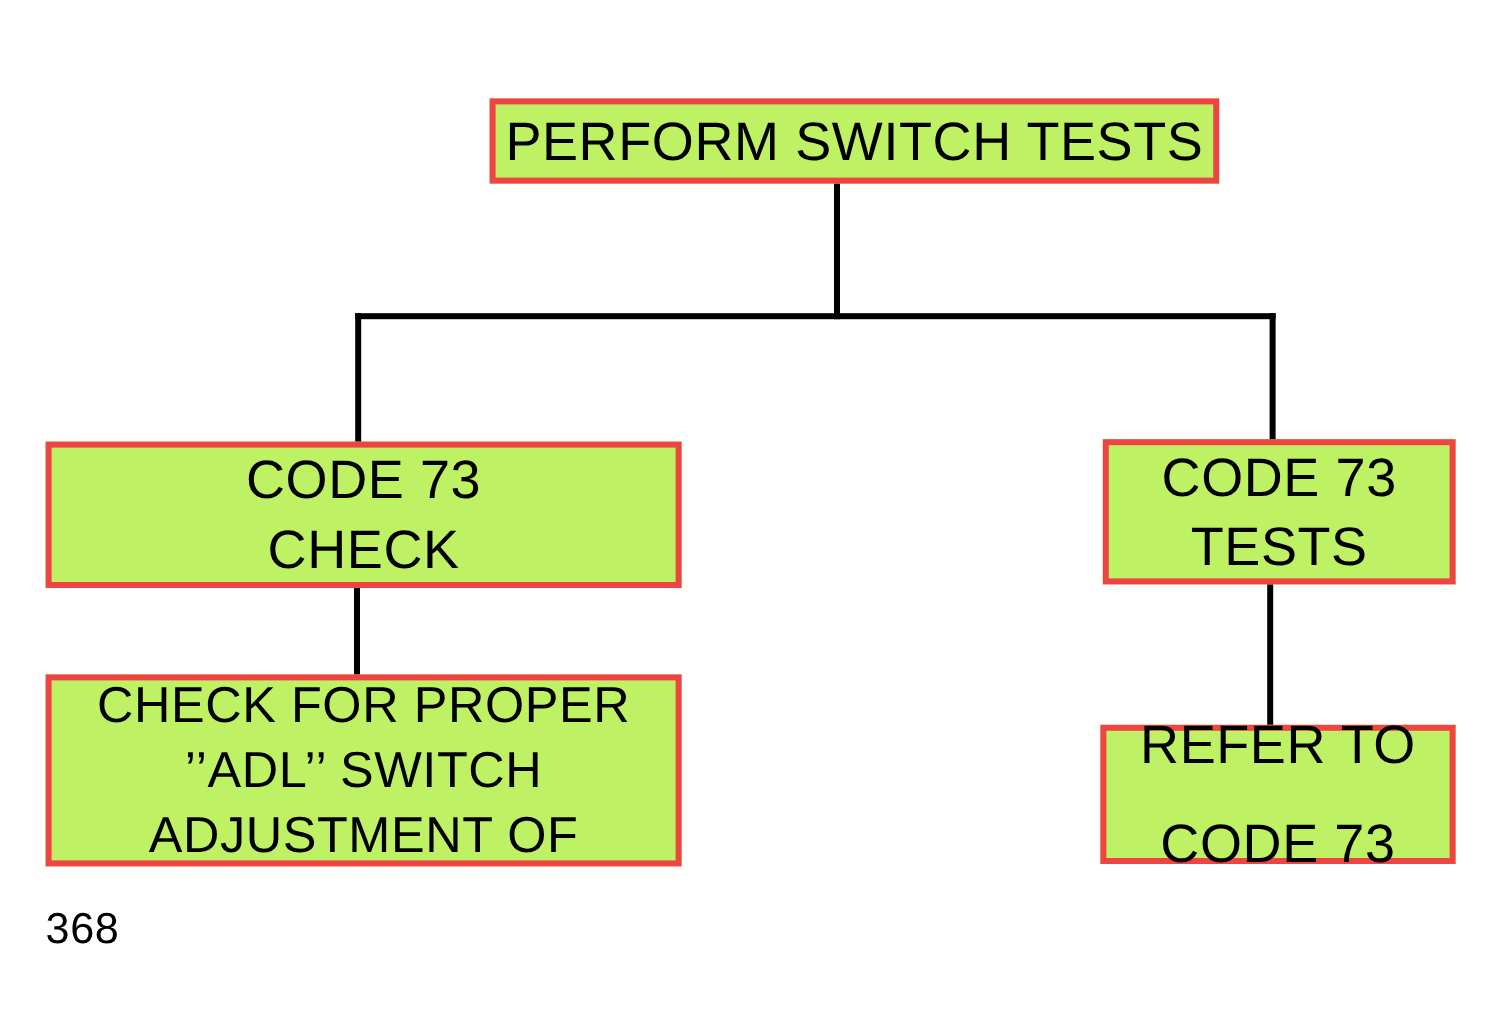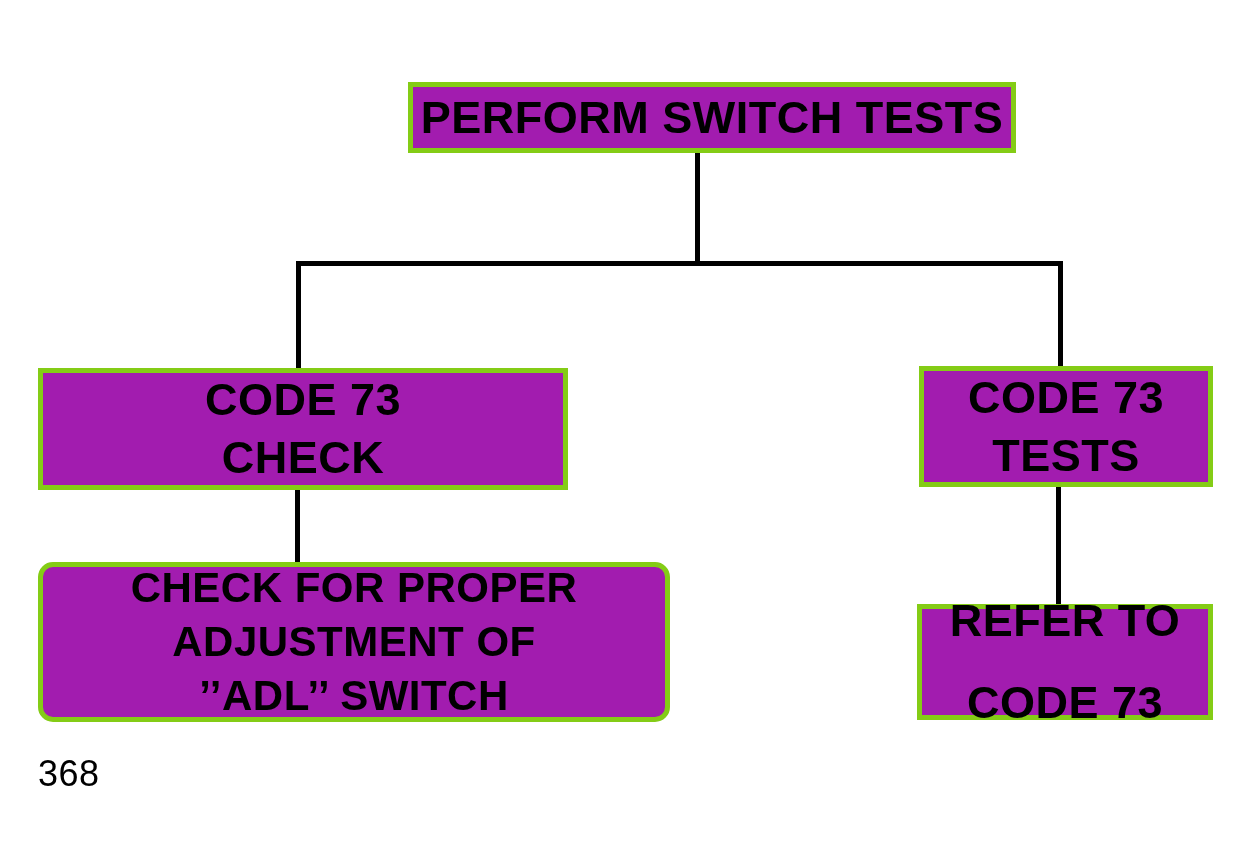--- a/index.html
+++ b/index.html
@@ -17,52 +17,50 @@
     width: 1253px;
     height: 846px;
     background: #ffffff;
     overflow: hidden;
   }
 
   
   .node {
     position: absolute;
     box-sizing: border-box;
-    border: 5px solid #84cc16;
-    background: #a21caf;
+    border: 5px solid #ef4444;
+    background: #bef264;
     display: flex;
     flex-direction: column;
     align-items: center;
     justify-content: center;
     text-align: center;
     letter-spacing: 0.5px;
-    font-weight: bold;
   }
   .node .line {
     display: block;
     white-space: nowrap;
     line-height: 1.28;
   }
 
   
   #node-perform-switch-tests {
     left: 408px;  top: 82px;
     width: 608px; height: 71px;
     font-size: 45px;
   }
   #node-code-73-passes {
     left: 38px;   top: 368px;
     width: 530px; height: 122px;
     font-size: 45px;
   }
   #node-check-adl-switch {
     left: 38px;   top: 562px;
-    width: 632px; height: 160px;
+    width: 530px; height: 160px;
     font-size: 42px;
-    border-radius: 15px;
   }
   #node-code-73-sets {
     left: 919px;  top: 366px;
     width: 294px; height: 121px;
     font-size: 45px;
   }
   #node-refer-to-code-73 {
     left: 917px;  top: 604px;
     width: 296px; height: 116px;
     font-size: 45px;
@@ -117,22 +115,22 @@
     <span class="line">PERFORM SWITCH TESTS</span>
   </div>
 
   <div class="node" id="node-code-73-passes">
     <span class="line">CODE 73</span>
     <span class="line">CHECK</span>
   </div>
 
   <div class="node" id="node-check-adl-switch">
     <span class="line">CHECK FOR PROPER</span>
+    <span class="line">’’ADL’’ SWITCH</span>
     <span class="line">ADJUSTMENT OF</span>
-    <span class="line">’’ADL’’ SWITCH</span>
   </div>
 
   <div class="node" id="node-code-73-sets">
     <span class="line">CODE 73</span>
     <span class="line">TESTS</span>
   </div>
 
   <div class="node" id="node-refer-to-code-73">
     <span class="line">REFER TO</span>
     <span class="line">CODE 73</span>

